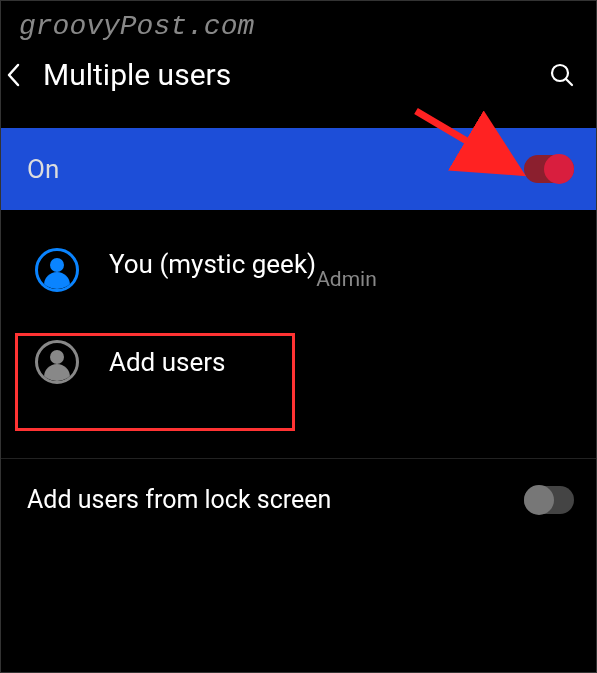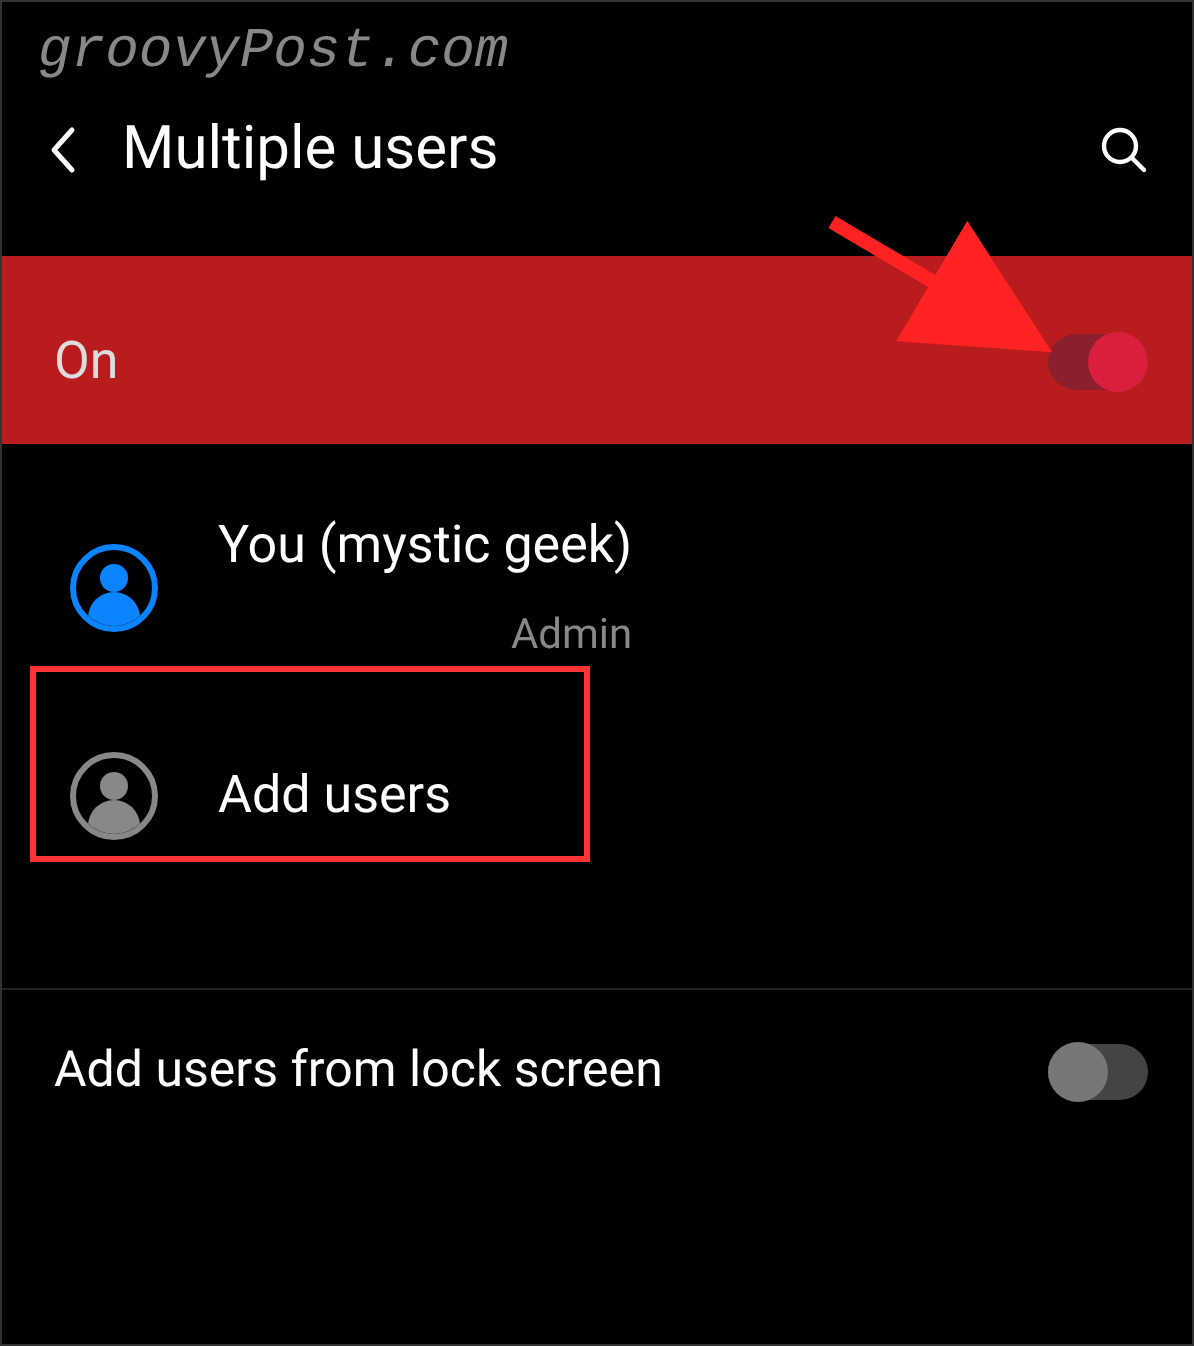--- a/index.html
+++ b/index.html
@@ -20,21 +20,21 @@
       font-family: Liberation Mono, monospace;
       font-size: 28px;
       color: #888;
       font-style: italic;
       z-index: 10;
       pointer-events: none;
     }
     .header {
       display: flex;
       align-items: center;
-      padding: 18px 20px 18px 18px;
+      padding: 18px 20px 18px 0;
       margin-top: 38px;
     }
     .back-btn {
       width: 24px;
       height: 24px;
       display: flex;
       align-items: center;
       justify-content: center;
       margin-right: 18px;
     }
@@ -44,25 +44,25 @@
       flex: 1;
     }
     .search-btn {
       width: 28px;
       height: 28px;
       display: flex;
       align-items: center;
       justify-content: center;
     }
     .toggle-row {
-      background: #b91c1c;
+      background: #1d4ed8;
       display: flex;
       align-items: center;
       justify-content: space-between;
-      padding: 38px 22px 26px 26px;
+      padding: 26px 22px 26px 26px;
       margin-top: 18px;
     }
     .toggle-label {
       font-size: 26px;
       color: #ddd;
     }
     .toggle-switch {
       position: relative;
       width: 50px;
       height: 28px;
@@ -178,22 +178,21 @@
       height: 44px;
       display: flex;
       align-items: center;
       justify-content: center;
       font-size: 36px;
       color: #fff;
       font-weight: 200;
     }
     .list-text {
       display: flex;
-      flex-direction: column;
-      align-items: flex-end;
+      flex-direction: row;
     }
     .list-label {
       font-size: 26px;
       color: #fff;
     }
     .list-sublabel {
       font-size: 21px;
       color: #888;
       margin-top: 18px;
     }

